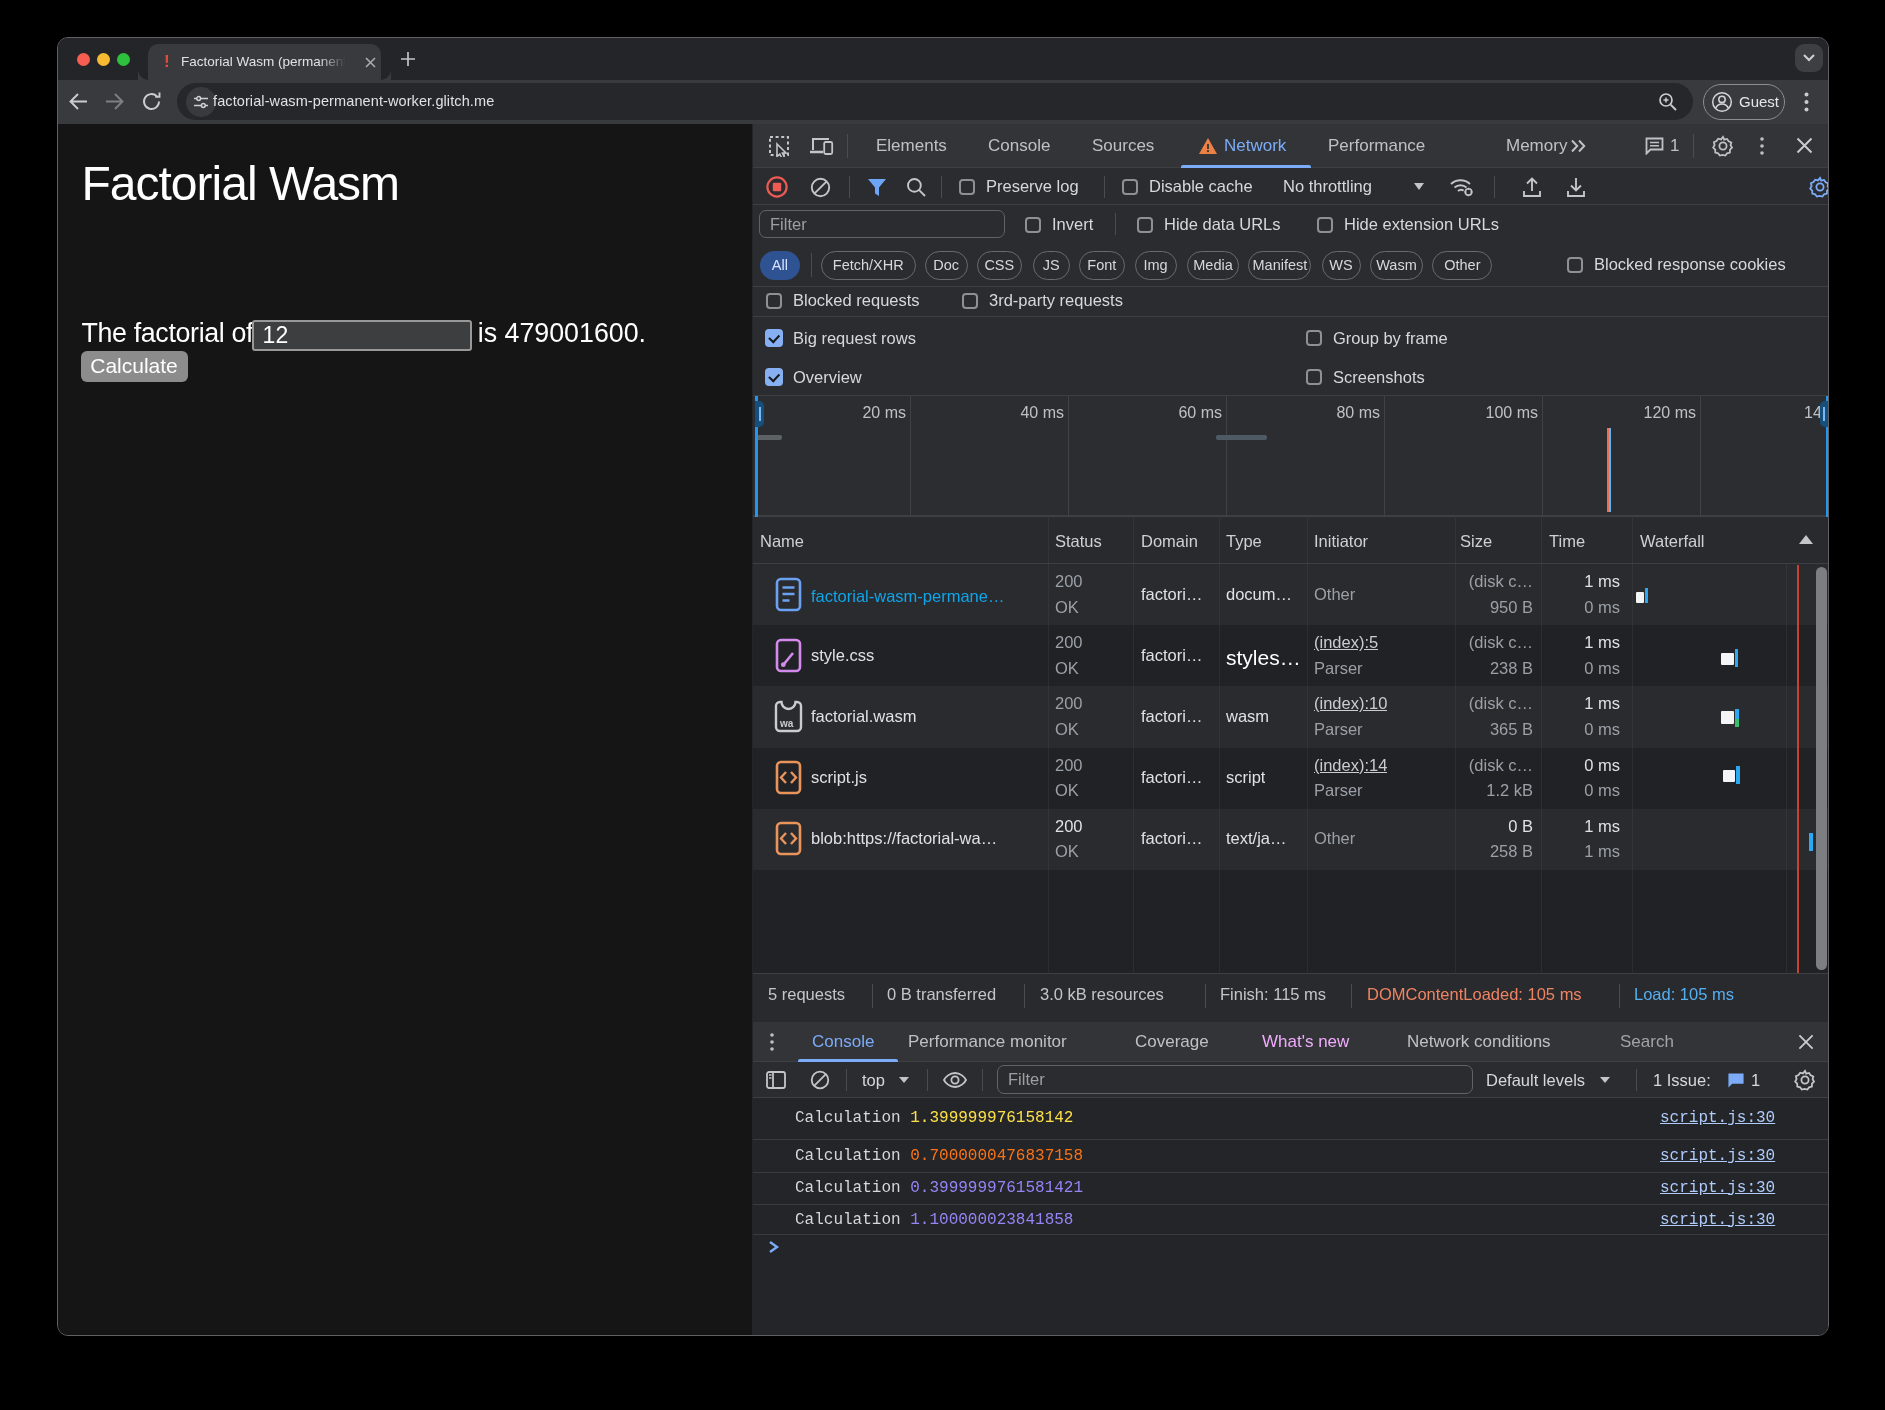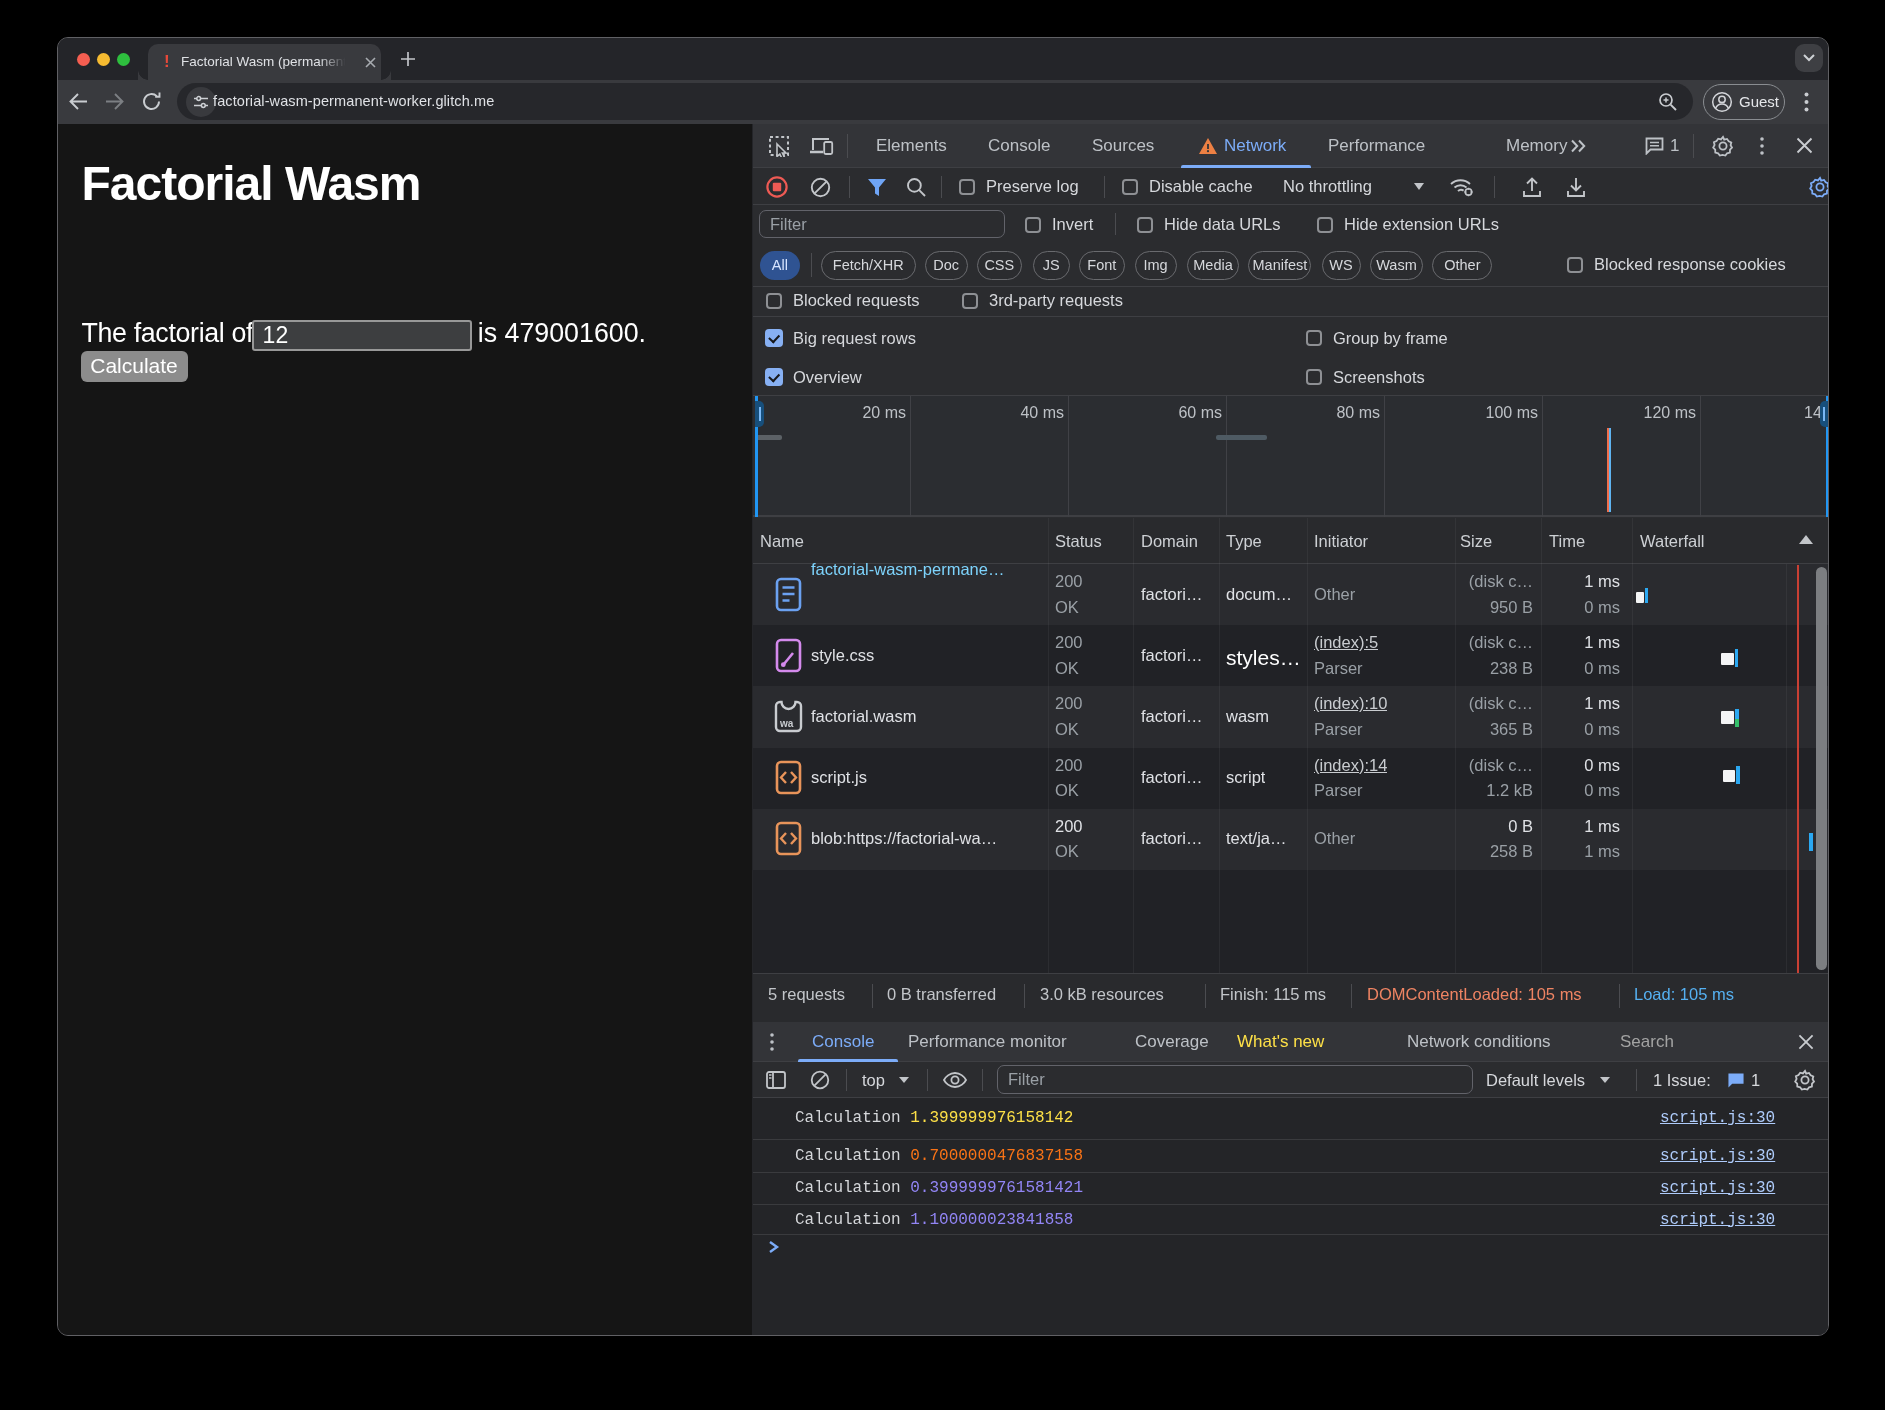--- a/index.html
+++ b/index.html
@@ -78,21 +78,21 @@
       <circle cx="11" cy="8.4" r="3.2" fill="none" stroke="#d3d5d9" stroke-width="1.5"></circle>
       <path d="M4.5 17.5c1.3-3.2 3.8-4.6 6.5-4.6s5.2 1.4 6.5 4.6" fill="none" stroke="#d3d5d9" stroke-width="1.5"></path>
     </svg>
 <div class="abs" style="left:1681px;top:55px;font-size:15px;color:#e4e6e9">Guest</div>
 <svg class="ic" style="left:1746px;top:54px" width="5" height="20" viewBox="0 0 5 20">
       <circle cx="2.5" cy="2.5" r="2" fill="#c9ccd0"></circle>
       <circle cx="2.5" cy="10" r="2" fill="#c9ccd0"></circle>
       <circle cx="2.5" cy="17.5" r="2" fill="#c9ccd0"></circle>
     </svg>
 <div id="page">
-<div class="abs" style="left:23.5px;top:36.4px;font-size:48px;line-height:1;font-weight:bold;letter-spacing:-1px">Factorial Wasm</div>
+<div class="abs" style="left:23.5px;top:36.4px;font-size:48px;line-height:1;font-weight:normal;letter-spacing:-1px">Factorial Wasm</div>
 <div class="abs" style="left:23.5px;top:195.9px;font-size:26.8px;line-height:1;letter-spacing:-.35px">The factorial of</div>
 <div class="abs" style="left:193.6px;top:195.6px;width:220px;height:31px;background:#3d3e40;border:2px solid #989898;border-radius:3px;font-size:23px;color:#fff;line-height:27px;padding-left:9px">12</div>
 <div class="abs" style="left:419.7px;top:195.9px;font-size:26.8px;line-height:1">is 479001600.</div>
 <div class="abs" style="left:22.5px;top:227.2px;width:107px;height:31px;background:#8c8c8c;border-radius:6px;font-size:21px;color:#fff;text-align:center;line-height:30px">Calculate</div>
 </div>
 <div id="dt">
 <div class="abs bb" style="left:0;top:0;width:1075px;height:44px;background:#333438"></div>
 <svg class="ic" style="left:15px;top:11px" width="22" height="22" viewBox="0 0 22 22">
         <path d="M2 2h18v18H2z" fill="none" stroke="#c2c5c9" stroke-width="2" stroke-dasharray="3 2.6"></path>
         <path d="M9 9l9 9-3.6.1 2 4-2.6 1.1-2-4.1-2.8 2.4z" fill="#2b2c2f" stroke="#c2c5c9" stroke-width="1.6"></path>
@@ -250,21 +250,21 @@
 <div class="abs" style="left:561px;top:408px;font-size:16.5px;color:#cdd0d4">Initiator</div>
 <div class="abs" style="left:707px;top:408px;font-size:16.5px;color:#cdd0d4">Size</div>
 <div class="abs" style="left:796px;top:408px;font-size:16.5px;color:#cdd0d4">Time</div>
 <div class="abs" style="left:887px;top:408px;font-size:16.5px;color:#cdd0d4">Waterfall</div>
 <div class="abs" style="left:1046px;top:411px;width:0;height:0;border:7px solid rgba(0,0,0,0);border-bottom:9px solid #c2c5c9;border-top:none"></div>
 <div class="abs" style="left:0;top:440.0px;width:1075px;height:61.2px;background:#2a2b2f"></div>
 <div class="abs" style="left:19px;top:449.5px;width:33px;height:42px"><svg width="33" height="42" viewBox="0 0 33 42">
           <rect x="5" y="5" width="23" height="31" rx="4" fill="none" stroke="#6ba1f1" stroke-width="2.6"></rect>
           <path d="M10.5 13.5h12M10.5 20h12M10.5 26.5h7" stroke="#6ba1f1" stroke-width="2.6"></path>
         </svg></div>
-<div class="cell" style="left:58px;top:436px;width:232px;font-size:16.5px;color:#7dd3fc">factorial-wasm-permane…</div>
+<div class="cell" style="left:58px;top:463px;width:232px;font-size:16.5px;color:#0ea5e9">factorial-wasm-permane…</div>
 <div class="cell" style="left:302px;top:448.0px;font-size:16.5px;color:#9aa0a6">200</div>
 <div class="cell" style="left:302px;top:473.5px;font-size:16.5px;color:#9aa0a6">OK</div>
 <div class="cell" style="left:388px;top:460.5px;font-size:16.5px;color:#dfe1e5">factori…</div>
 <div class="cell" style="left:473px;top:460.5px;font-size:16.5px;color:#dfe1e5">docum…</div>
 <div class="cell" style="left:561px;top:460.5px;font-size:16.5px;color:#9aa0a6">Other</div>
 <div class="cell r" style="left:702px;top:448.0px;width:78px;font-size:16.5px;color:#9aa0a6">(disk c…</div>
 <div class="cell r" style="left:702px;top:473.5px;width:78px;font-size:16.5px;color:#9aa0a6">950 B</div>
 <div class="cell r" style="left:793px;top:448.0px;width:74px;font-size:16.5px;color:#dfe1e5">1 ms</div>
 <div class="cell r" style="left:793px;top:473.5px;width:74px;font-size:16.5px;color:#9aa0a6">0 ms</div>
 <div class="abs" style="left:0;top:501.2px;width:1075px;height:61.2px;background:#212226"></div>
@@ -367,21 +367,21 @@
 <div class="abs" style="left:0;top:898px;width:1075px;height:40px;background:#333438;border-bottom:1px solid #3e3f43"></div>
 <svg class="ic" style="left:17px;top:909px" width="4" height="18" viewBox="0 0 4 18">
         <circle cx="2" cy="2" r="1.8" fill="#bdc1c6"></circle>
         <circle cx="2" cy="9" r="1.8" fill="#bdc1c6"></circle>
         <circle cx="2" cy="16" r="1.8" fill="#bdc1c6"></circle>
       </svg>
 <div class="abs" style="left:59px;top:908px;font-size:17px;color:#7cacf8">Console</div>
 <div class="abs" style="left:45px;top:935px;width:100px;height:3px;background:#7cacf8;border-radius:2px 2px 0 0"></div>
 <div class="abs" style="left:155px;top:908px;font-size:17px;color:#bdc1c6">Performance monitor</div>
 <div class="abs" style="left:382px;top:908px;font-size:17px;color:#bdc1c6">Coverage</div>
-<div class="abs" style="left:484px;top:908px;font-size:17px;color:#fde047">What's new</div>
+<div class="abs" style="left:509px;top:908px;font-size:17px;color:#f0abfc">What's new</div>
 <div class="abs" style="left:654px;top:908px;font-size:17px;color:#bdc1c6">Network conditions</div>
 <div class="abs" style="left:867px;top:908px;font-size:17px;color:#a3a3a3">Search</div>
 <svg class="ic" style="left:1045px;top:910px" width="16" height="16" viewBox="0 0 17 17">
         <path d="M1.5 1.5l14 14M15.5 1.5l-14 14" stroke="#c9ccd0" stroke-width="1.9"></path>
       </svg>
 <div class="abs" style="left:0;top:938px;width:1075px;height:36px;background:#2b2c2f;border-bottom:1px solid #3e3f43"></div>
 <svg class="ic" style="left:13px;top:947px" width="20" height="18" viewBox="0 0 20 18">
         <rect x="1" y="1" width="18" height="16" rx="2" fill="none" stroke="#c2c5c9" stroke-width="1.8"></rect>
         <path d="M7 1v16" stroke="#c2c5c9" stroke-width="1.8"></path>
         <path d="M3 4h2.5M3 7h2.5" stroke="#c2c5c9" stroke-width="1.4"></path>

